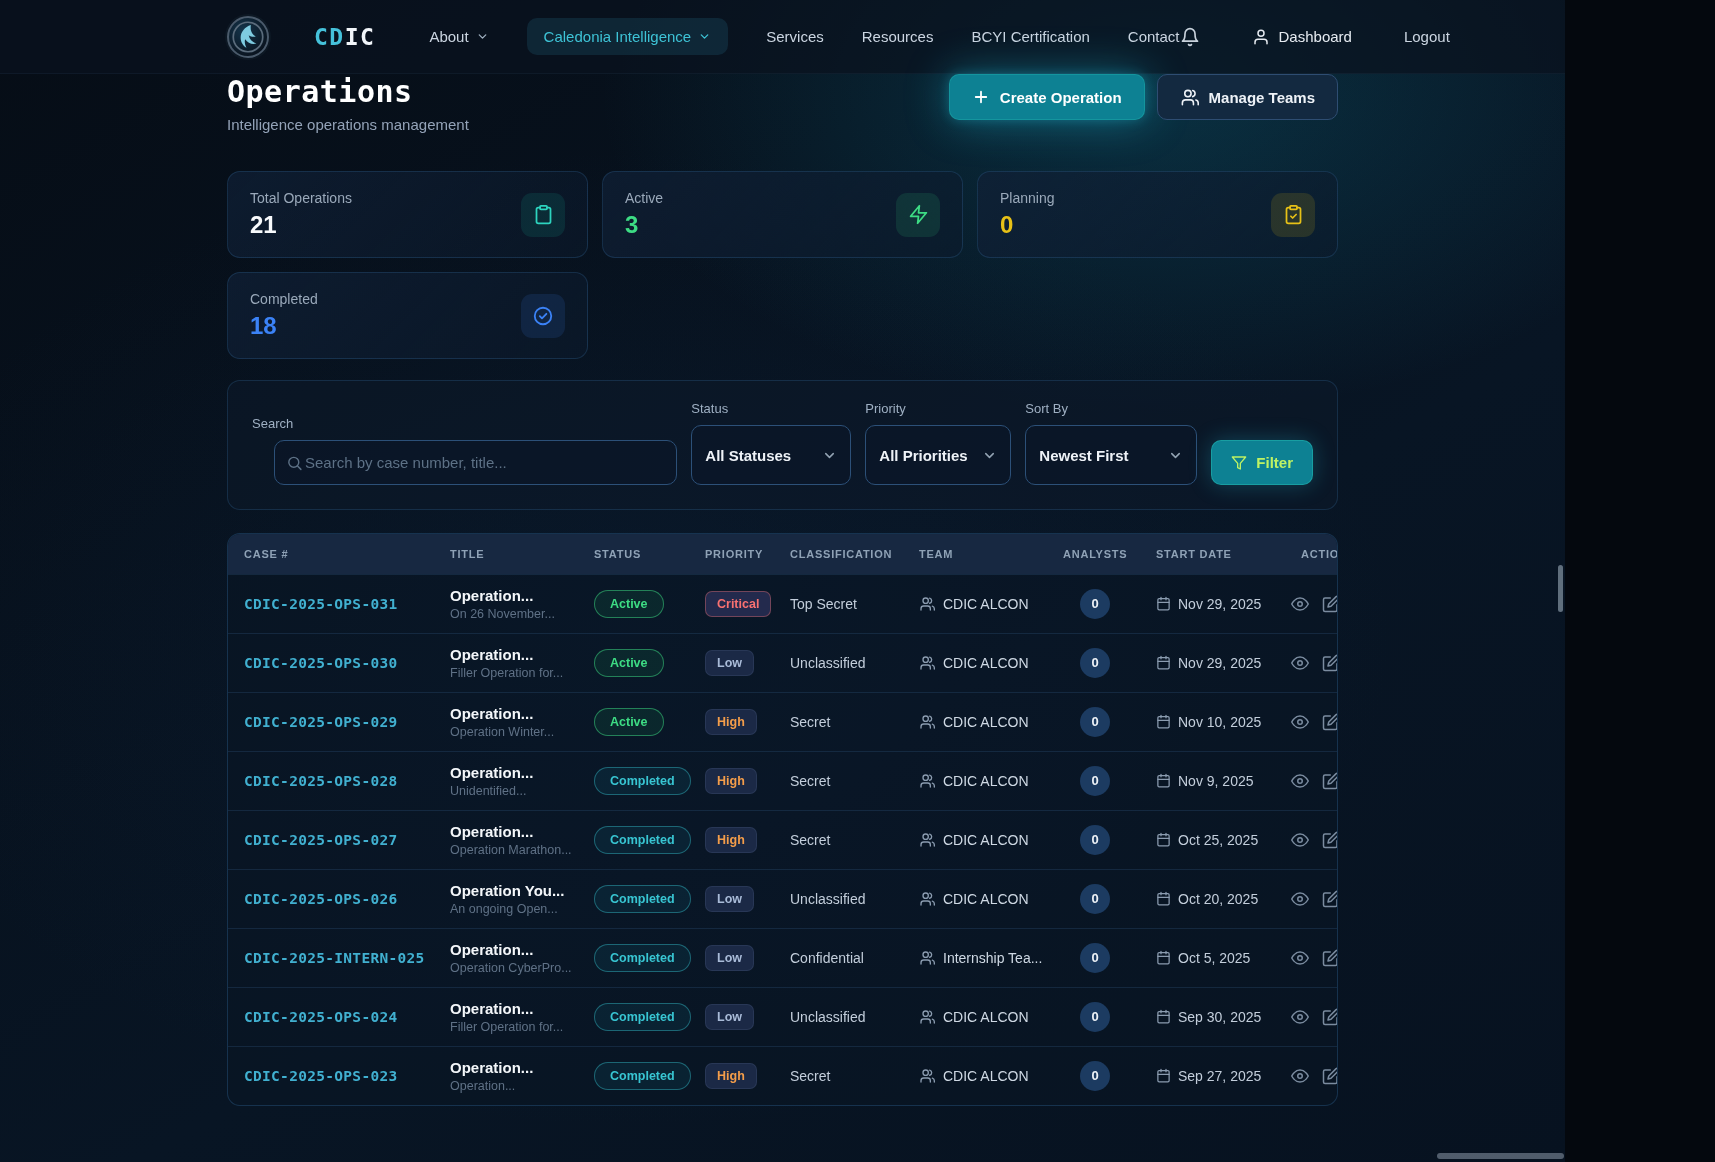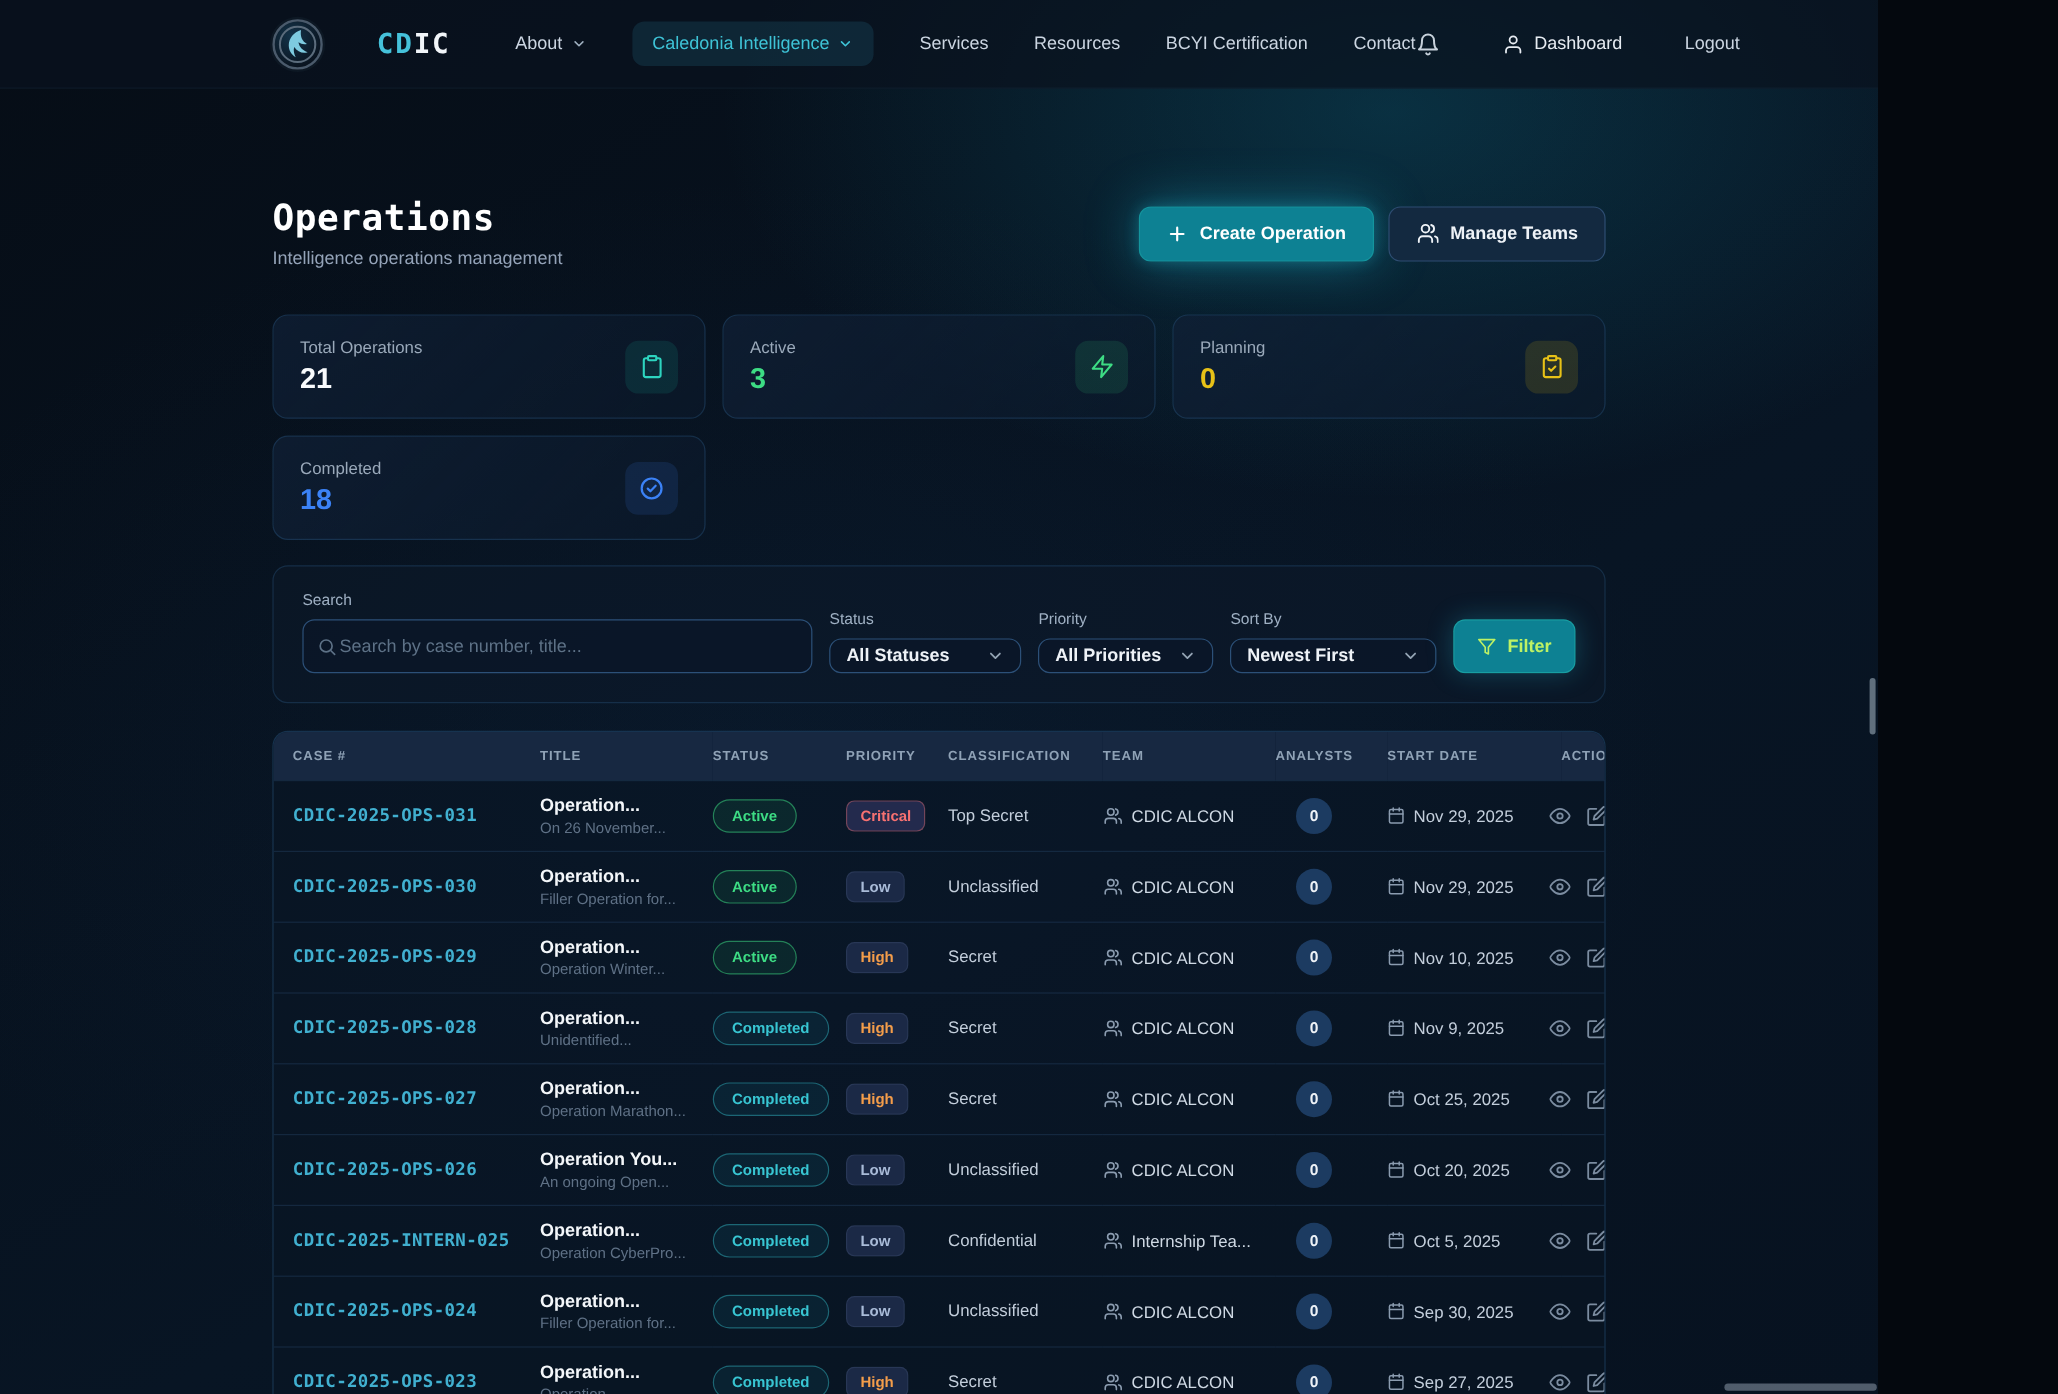--- a/index.html
+++ b/index.html
@@ -36,21 +36,21 @@
   .nav-link .chev { color:#9fb0c0; }
   .nav-link.active { color:#3ec3d6; background:rgba(32,95,120,.28); padding:10px 17px; border-radius:10px; }
   .nav-link.active .chev { color:#3ec3d6; }
   .nav-right { margin-left:auto; display:flex; align-items:center; gap:52px; }
   .icon-btn { background:none; border:none; padding:0; color:#c8d2dc; cursor:pointer; }
   .dash-link { display:flex; align-items:center; gap:9px; color:#e6ebf1; font-size:15px; text-decoration:none; cursor:pointer; }
 
   
   .container { width:1111px; margin:0 auto; }
 
-  .page-header { margin-top:91px; display:flex; justify-content:space-between; align-items:center; }
+  .page-header { display:flex; justify-content:space-between; }
   .page-title { margin:0; font-family:"DejaVu Sans Mono", monospace; font-size:30px; font-weight:bold;
     color:#ffffff; letter-spacing:.5px; }
   .page-subtitle { margin:7px 0 0; font-size:15px; color:#94a3b8; }
   .header-actions { display:flex; gap:12px; }
   .btn { height:46px; border-radius:10px; display:inline-flex; align-items:center; gap:10px;
     font-size:15px; font-weight:600; cursor:pointer; font-family:inherit; }
   .btn-secondary { background:#132940; border:1px solid #2e4d72; color:#eef2f7; padding:0 22px; }
   .btn-primary { background:#0d8193; border:1px solid rgba(45,212,191,.25); color:#fff; padding:0 22px;
     box-shadow:0 0 44px rgba(34,211,238,.38), 0 0 12px rgba(34,211,238,.25); }
 
@@ -66,26 +66,26 @@
   .ic-teal  { background:rgba(20,184,166,.13); color:#2dd4bf; }
   .ic-green { background:rgba(61,220,132,.12); color:#3ddc84; }
   .ic-yellow{ background:rgba(202,170,20,.16); color:#e7c117; }
   .ic-blue  { background:rgba(59,130,246,.13); color:#3b82f6; }
 
   
   .filter-card { margin-top:21px; border-radius:13px; border:1px solid rgba(62,130,190,.22);
     background:rgba(12,25,42,.55); padding:20px 24px 24px; display:flex; gap:14px; align-items:flex-end; }
   .field label { display:block; font-size:13px; color:#9fb0c3; margin-bottom:9px; }
   .search-field { flex:1; }
-  .input-wrap { position:relative; }
+  .input-wrap { position:relative;margin-left:22px; }
   .input-wrap .search-glyph { position:absolute; left:12px; top:50%; transform:translateY(-50%); color:#5d7186; }
   input.search { width:100%; height:45px; background:rgba(10,22,40,.6); border:1.5px solid #2c5078;
     border-radius:10px; color:#e2e8f0; font-size:15px; padding:0 14px 0 30px; outline:none; font-family:inherit; }
   input.search::placeholder { color:#5d7186; }
-  .select { height:29px; background:rgba(10,22,40,.6); border:1.5px solid #2c5078; border-radius:10px;
+  .select { height:60px; background:rgba(10,22,40,.6); border:1.5px solid #2c5078; border-radius:10px;
     display:flex; align-items:center; justify-content:space-between; padding:0 13px;
     font-size:15px; font-weight:600; color:#eef2f7; cursor:pointer; }
   .w-status { width:160px; } .w-priority { width:146px; } .w-sort { width:172px; }
   .select .chev { color:#93a3b3; }
   .btn-filter { height:45px; padding:0 19px; border-radius:10px; background:#0d8193; color:#bef264;
     font-size:15px; font-weight:600; display:inline-flex; align-items:center; gap:9px;
     border:1px solid rgba(45,212,191,.35); box-shadow:0 0 22px rgba(34,211,238,.25); cursor:pointer; }
 
   
   .table-card { margin-top:23px; border-radius:13px; border:1px solid rgba(62,130,190,.28);

